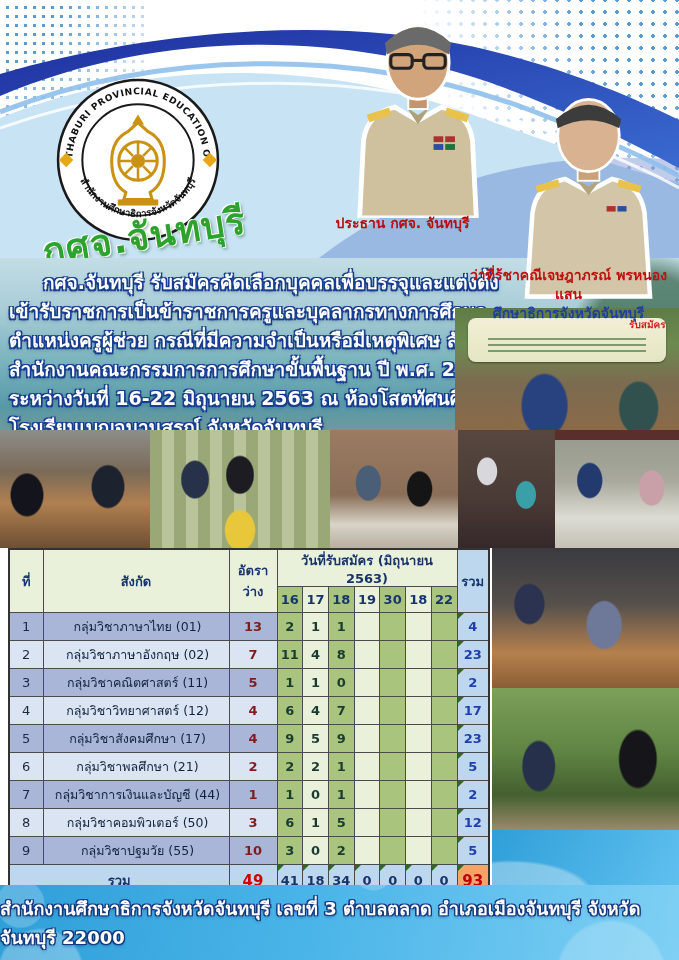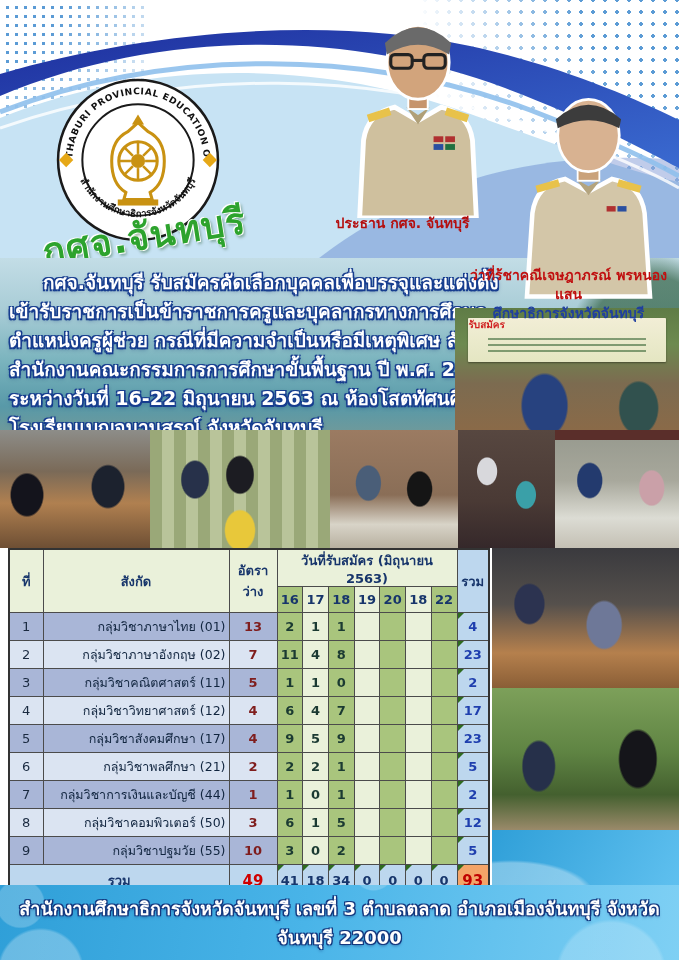--- a/index.html
+++ b/index.html
@@ -56,22 +56,22 @@
   .photo{position:absolute;background-size:cover;}
   .photo-outdoor{
     left:455px;top:308px;width:224px;height:122px;z-index:5;
     background:
       radial-gradient(40px 55px at 40% 80%,#27427f 0 55%,transparent 60%),
       radial-gradient(34px 46px at 82% 82%,#31514e 0 55%,transparent 60%),
       linear-gradient(180deg,#5f7c46 0%,#6d8a50 30%,#7c6b50 62%,#8a6a48 100%);
   }
   .banner-strip{
     position:absolute;left:6%;top:8%;width:88%;height:36%;
-    background:linear-gradient(180deg,#f2eed6,#e4e6c2);border-radius:1px;
-    box-shadow:0 1px 2px rgba(0,0,0,.4);text-align:left;
+    background:linear-gradient(180deg,#f2eed6,#e4e6c2);border-radius:8px;
+    box-shadow:0 1px 2px rgba(0,0,0,.4);text-align:right;
   }
   .banner-title{font-size:10px;font-weight:bold;color:#d02020;line-height:13px;}
   .banner-strip::after{
     content:"";position:absolute;left:10%;top:46%;width:80%;height:40%;
     background:repeating-linear-gradient(180deg,rgba(40,90,40,.55) 0 2px,transparent 2px 6px);
   }
   .photo-c1{left:0;top:430px;width:150px;height:118px;
     background:
       radial-gradient(26px 34px at 18% 55%,#14141c 0 60%,transparent 66%),
       radial-gradient(26px 34px at 72% 48%,#1c222e 0 60%,transparent 66%),
@@ -121,41 +121,41 @@
   .app-table th,.app-table td{border:1px solid #4b4b4b;padding:0 3px;text-align:center;overflow:hidden;}
   .app-table thead tr{height:26px;}
   .app-table tbody tr{height:28px;}
   .app-table tr.sum{height:33px;}
   .h{background:#eaf1da;color:#17356b;font-weight:bold;}
   .tot-h{background:#bdd7ee;}
   .c-no{width:34px;} .c-group{width:186px;} .c-vac{width:48px;} .c-tot{width:32px;}
   .day-g{background:#a9c57d;} .day-c{background:#eaf1da;}
   td.day-g,td.day-c{color:#1b3a32;font-weight:bold;}
   tr.odd td.rowc{background:#a9b6d7;} tr.even td.rowc{background:#dbe4f2;}
-  td.grp{text-align:right;padding-left:6px;color:#10243e;font-size:12.5px;}
+  td.grp{text-align:center;padding-left:6px;color:#10243e;font-size:12.5px;}
   td.no{color:#1a2a40;}
   td.vac{color:#7f1d1d;font-weight:bold;}
   td.tot{background:#bdd7ee;color:#1f3fae;font-weight:bold;}
   tr.sum td{background:#bdd7ee;color:#17356b;font-weight:bold;}
   tr.sum td.sum-vac{color:#d00000;font-size:15px;}
   tr.sum td.sum-tot{background:#f4a468;color:#c00000;font-size:15px;}
   .tri{position:relative;}
   .tri::before{content:"";position:absolute;left:0;top:0;border-top:6px solid #2f6b1f;border-right:6px solid transparent;}
   
   .footer{
     position:absolute;left:0;top:885px;width:679px;height:75px;
     background:
       radial-gradient(70px 70px at 6% 115%,rgba(255,255,255,.28) 0 58%,transparent 62%),
       radial-gradient(40px 40px at 3% 25%,rgba(255,255,255,.22) 0 58%,transparent 62%),
       radial-gradient(90px 90px at 90% 120%,rgba(255,255,255,.20) 0 58%,transparent 62%),
       radial-gradient(34px 34px at 55% -20%,rgba(255,255,255,.20) 0 58%,transparent 62%),
       linear-gradient(100deg,#2f9fd8 0%,#49b4e8 45%,#7fd0f4 100%);
   }
   .footer-line{
-    display:block;text-align:center;font-weight:bold;color:#fff;font-size:18px;
+    display:block;text-align:left;font-weight:bold;color:#fff;font-size:18px;
     text-shadow:-1.3px -1.3px 0 #14387f,1.3px -1.3px 0 #14387f,-1.3px 1.3px 0 #14387f,
                  1.3px 1.3px 0 #14387f,0 2px 3px rgba(10,40,110,.5);
   }
   .footer-line.l1{margin-top:9px;}
   .footer-line.l2{margin-top:5px;}
 </style>
 <title>กศจ.จันทบุรี ประกาศรับสมัครครูผู้ช่วย ปี พ.ศ. 2563</title></head>
 <body>
 
 <div class="poster">
@@ -290,21 +290,21 @@
           <th class="h c-group" rowspan="2">สังกัด</th>
           <th class="h c-vac" rowspan="2">อัตราว่าง</th>
           <th class="h" colspan="7">วันที่รับสมัคร (มิถุนายน 2563)</th>
           <th class="h c-tot tot-h" rowspan="2">รวม</th>
         </tr>
         <tr>
           <th class="h day day-g">16</th>
           <th class="h day day-c">17</th>
           <th class="h day day-g">18</th>
           <th class="h day day-c">19</th>
-          <th class="h day day-g">20</th>
+          <th class="h day day-g">30</th>
           <th class="h day day-c">18</th>
           <th class="h day day-g">22</th>
         </tr>
       </thead>
       <tbody>
         <tr class="odd">
           <td class="rowc no">1</td>
           <td class="rowc grp">กลุ่มวิชาภาษาไทย (01)</td>
           <td class="rowc vac">13</td>
           <td class="day day-g">2</td>

